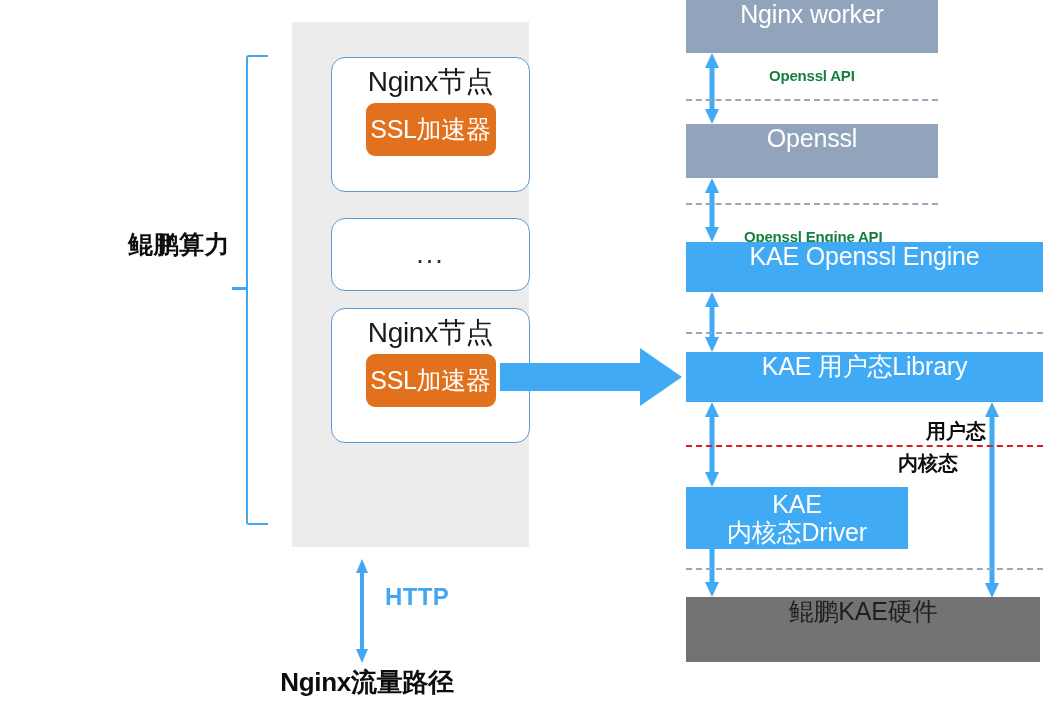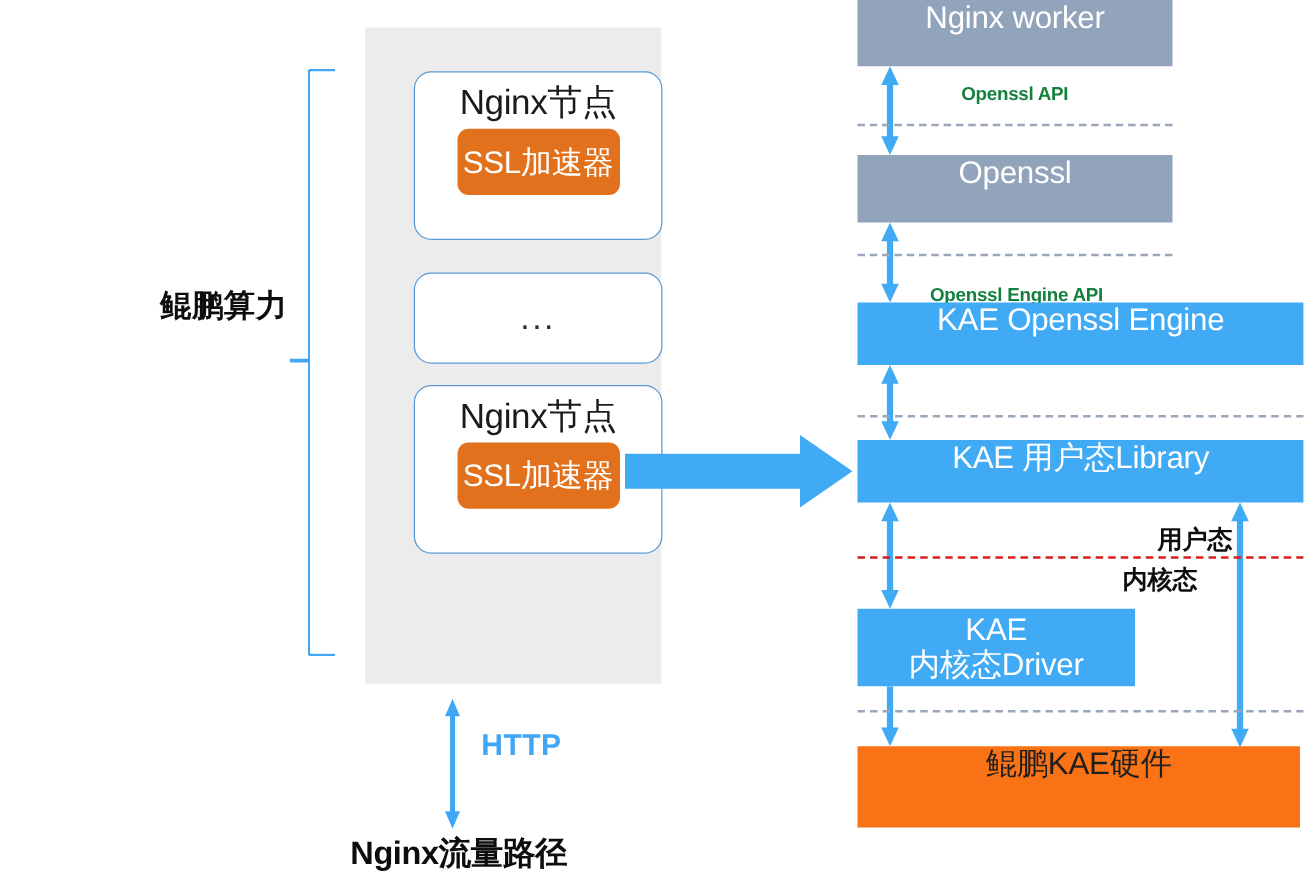--- a/index.html
+++ b/index.html
@@ -153,21 +153,21 @@
     display: flex;
     justify-content: center;
     text-align: center;
     color: #ffffff;
     font-size: 25px;
     line-height: 1.12;
     letter-spacing: -0.2px;
   }
   .box-grey   { background: #92a3bc; }
   .box-blue   { background: #41aaf5; }
-  .box-hw     { background: #f97316; color: #1f1f1f; }
+  .box-hw     { background: #737373; color: #1f1f1f; }
 
   
   .dash-line {
     position: absolute;
     height: 0;
     border-top: 2.5px dashed #9aa6ba;
   }
   .dash-line.red { border-top: 2.5px dashed #d81e1e; }
 
   

